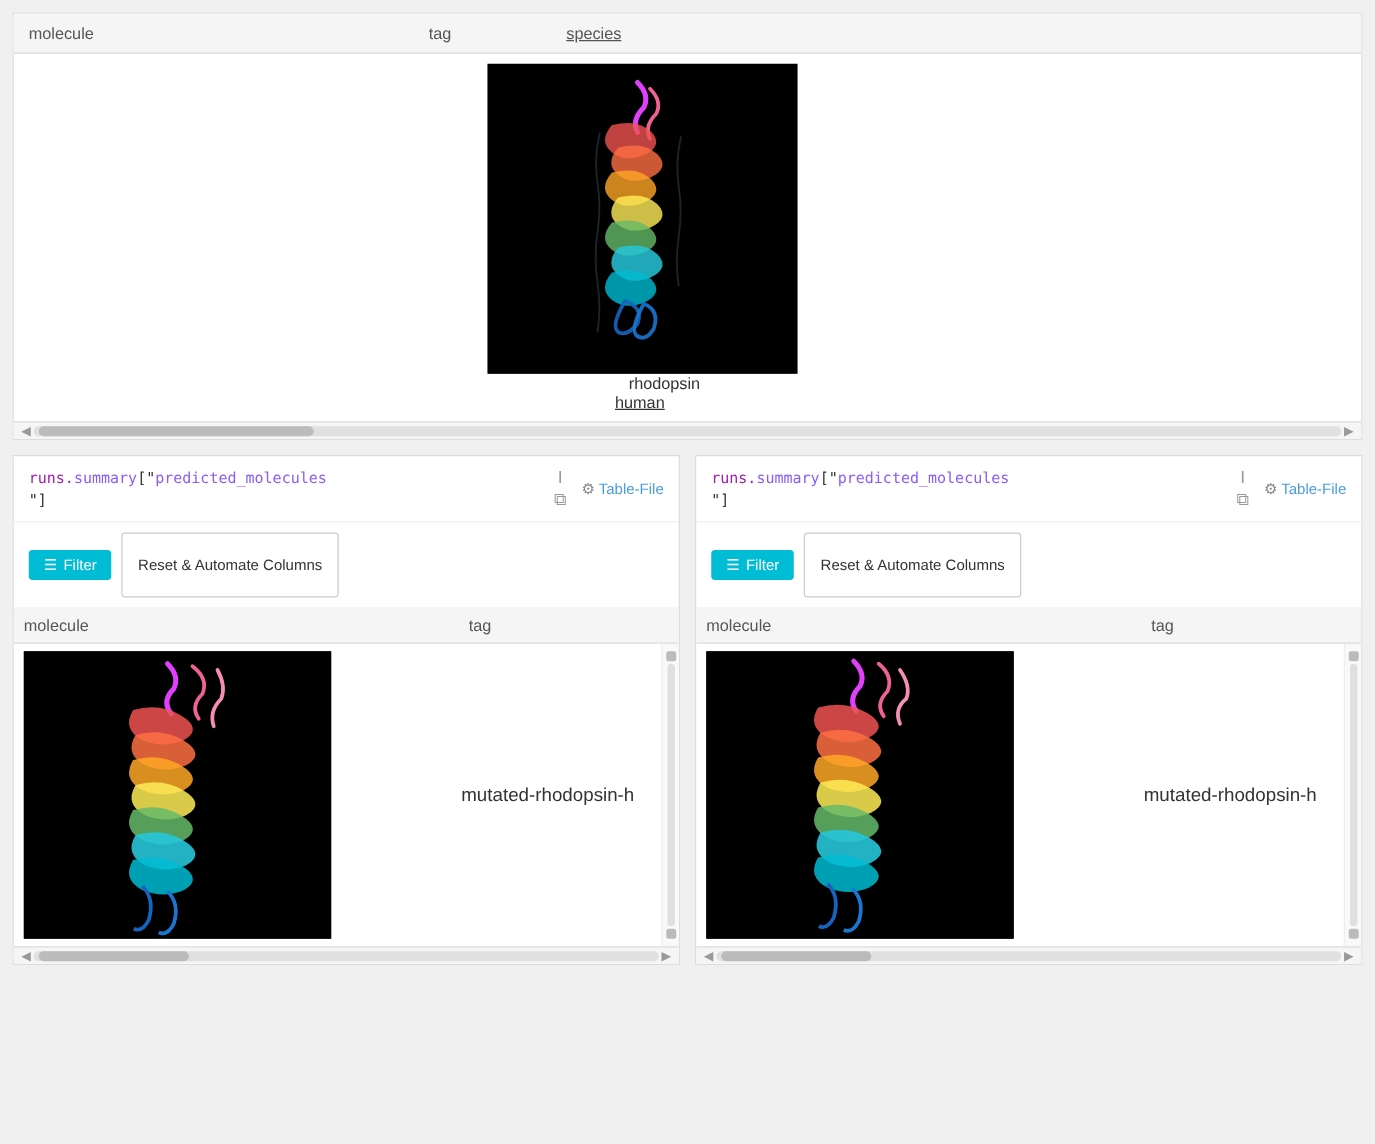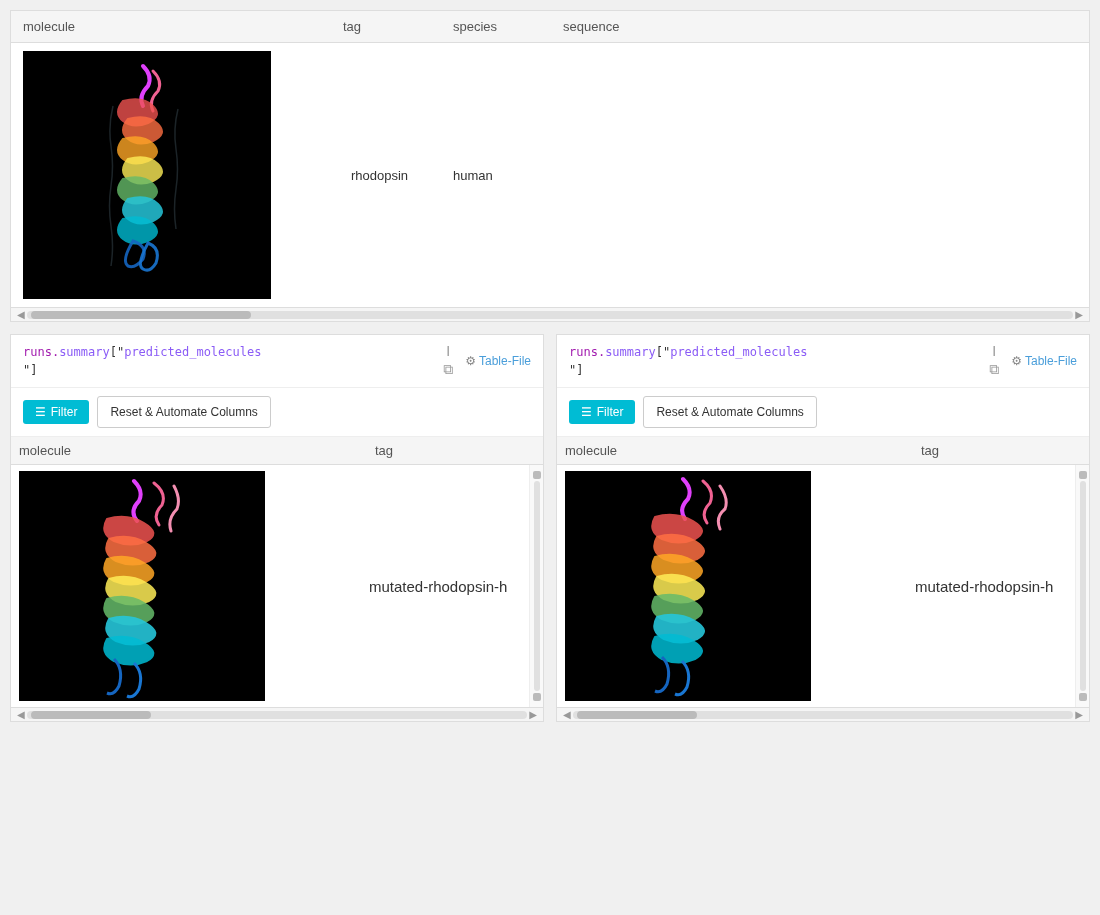--- a/index.html
+++ b/index.html
@@ -20,33 +20,34 @@
     .table-header {
       display: flex;
       background: #f5f5f5;
       border-bottom: 1px solid #ddd;
       padding: 8px 12px;
       gap: 0;
     }
 
     .col-molecule { width: 320px; flex-shrink: 0; }
     .col-tag { width: 110px; flex-shrink: 0; }
-    .col-species { width: 110px; flex-shrink: 0; }
+    .col-species { width: 110px; flex-shrink: 0; text-decoration: underline; }
     .col-sequence { flex: 1; }
 
     .table-header span {
       font-weight: normal;
       color: #555;
       font-size: 13px;
     }
 
     .table-row {
       display: flex;
       align-items: center;
       padding: 8px 12px;
+      flex-direction: column;
     }
 
     .molecule-image {
       width: 248px;
       height: 248px;
       background: #000;
       flex-shrink: 0;
       display: flex;
       align-items: center;
       justify-content: center;
@@ -174,21 +175,21 @@
       font-size: 12px;
       display: flex;
       align-items: center;
       gap: 5px;
     }
 
     .reset-btn {
       background: #fff;
       color: #333;
       border: 1px solid #ccc;
-      padding: 8px 12px;
+      padding: 18px 12px;
       border-radius: 3px;
       cursor: pointer;
       font-size: 12px;
     }
 
     .panel-table-container {
       overflow: hidden;
     }
 
     .panel-table-header {
@@ -243,21 +244,20 @@
     }
   </style>
 </head>
 <body>
 
 <div class="top-panel">
   <div class="table-header">
     <span class="col-molecule">molecule</span>
     <span class="col-tag">tag</span>
     <span class="col-species">species</span>
-    <span class="col-sequence">sequence</span>
   </div>
 
   <div class="table-row">
     <div class="col-molecule">
       <div class="molecule-image">
         <svg viewBox="0 0 248 248" xmlns="http://www.w3.org/2000/svg">
 
           <rect width="248" height="248" fill="#000"></rect>
 
           <path d="M120,15 Q130,25 125,35 Q115,45 120,55" stroke="#e040fb" stroke-width="4" fill="none" stroke-linecap="round"></path>

